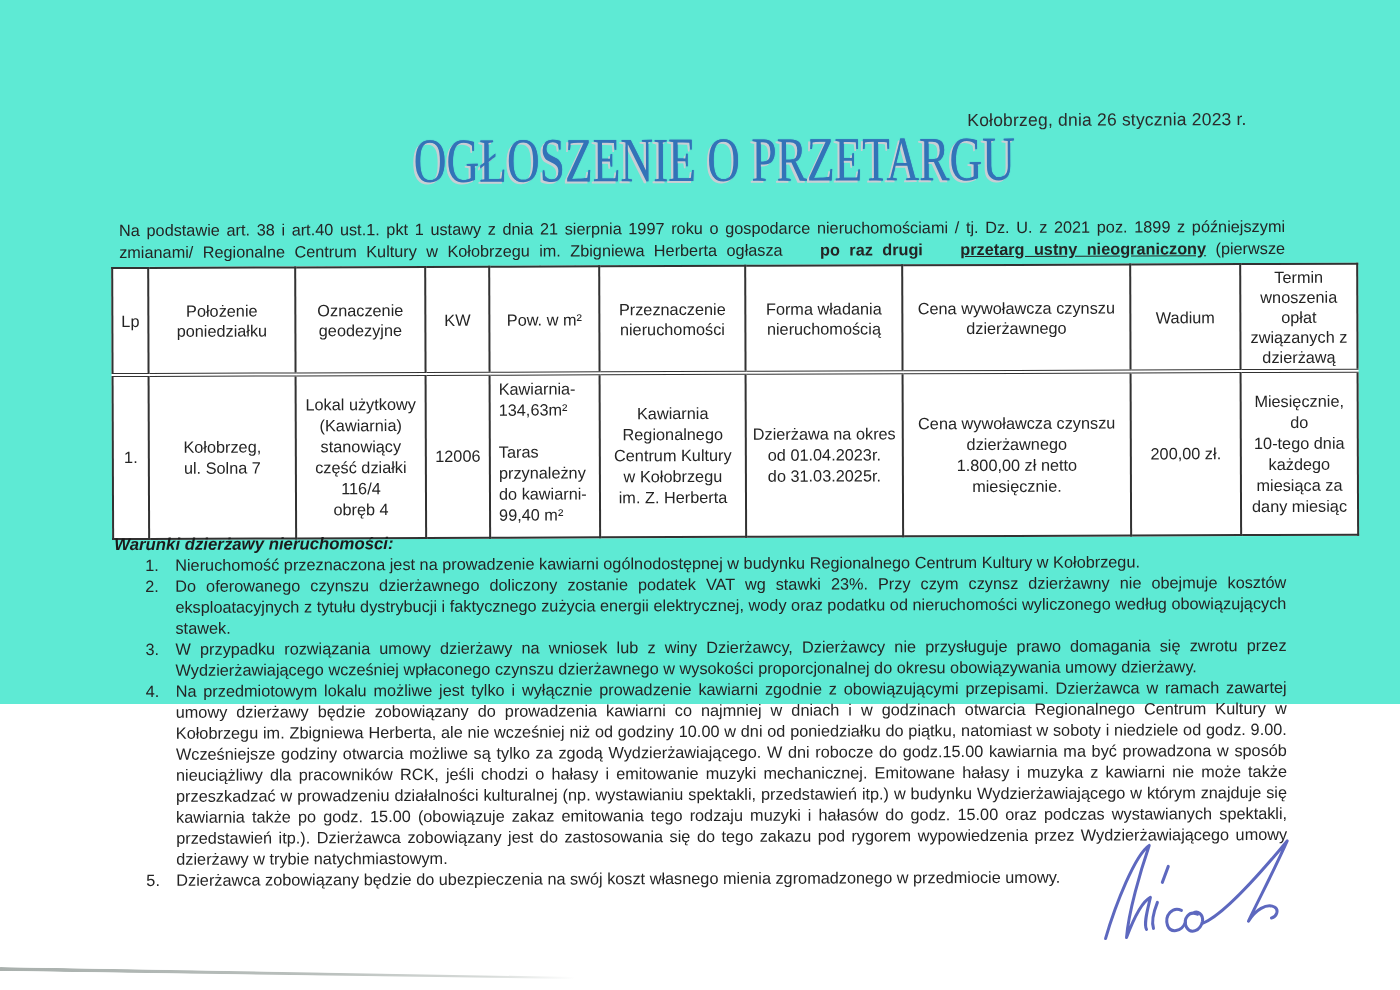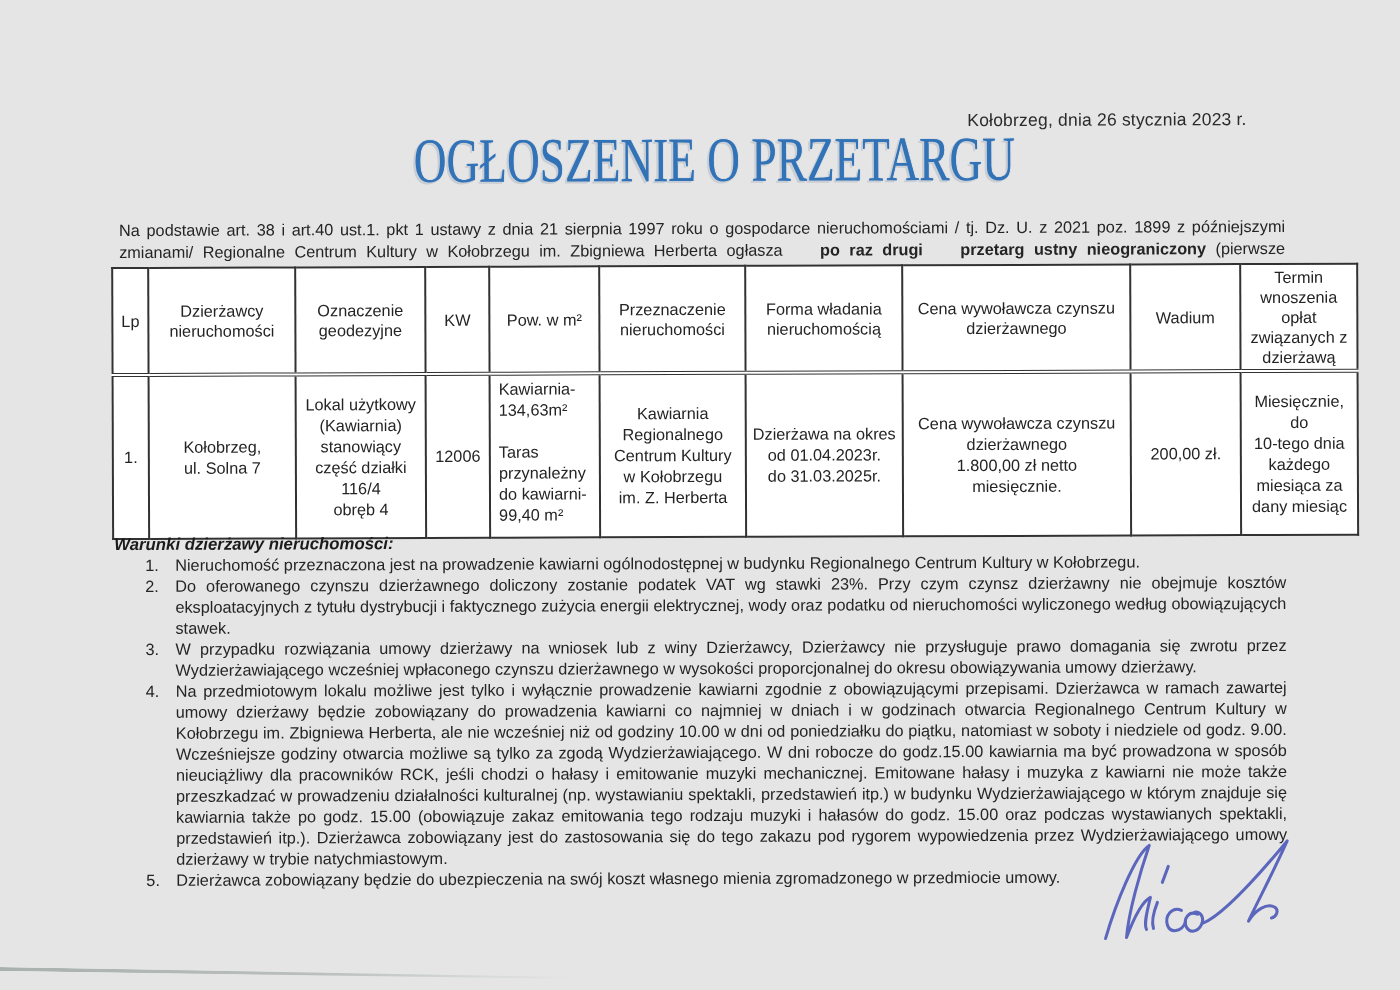--- a/index.html
+++ b/index.html
@@ -1,41 +1,41 @@
 <!DOCTYPE html>
 <html><head>
 <meta charset="utf-8">
 <style>
   html,body{margin:0;padding:0;}
   body{
     width:1400px;height:990px;background:#ffffff;overflow:hidden;
     font-family:"Liberation Sans", sans-serif;color:#222;
   }
-  .page{position:relative;width:1400px;height:990px;background:#e5e5e5;}
+  .page{position:relative;width:1400px;height:704px;background:#5eead4;}
   .skew{position:absolute;inset:0;transform:rotate(-0.2deg);transform-origin:700px 500px;}
 
   .date-line{
     position:absolute;top:111px;left:0;width:1248px;text-align:right;
     font-size:17.5px;color:#2b2b2b;letter-spacing:0.2px;
   }
 
   .title-wrap{position:absolute;top:129px;left:0;width:1430px;text-align:center;}
   .title-inner{
     display:inline-block;font-family:"Liberation Serif", serif;font-weight:400;
     font-size:63px;line-height:1;color:#3273b8;white-space:nowrap;
     transform:scaleX(0.72);transform-origin:center;
     text-shadow:-3px 2px 0 #c9ced4, 0 0 1px #3273b8;
   }
 
   .intro{
     position:absolute;top:202px;left:120px;width:1166px;
     font-size:16.3px;line-height:21.5px;text-align:justify;color:#242424;
   }
   .seg-bold{font-weight:bold;margin-left:28px;}
-  .seg-underline{}
+  .seg-underline{text-decoration:underline;}
 
   table.prop{
     position:absolute;top:265px;left:112px;width:1245px;
     border-collapse:collapse;table-layout:fixed;
     font-size:16.3px;color:#242424;background:#fff;
   }
   table.prop th, table.prop td{border:2px solid #323232;}
   table.prop th{
     font-weight:normal;text-align:center;vertical-align:middle;
     height:100px;line-height:20px;padding:2px 3px;
@@ -96,21 +96,21 @@
           <col style="width:110px">
           <col style="width:146px">
         <col style="width:157px">
           <col style="width:228px">
           <col style="width:110px">
         <col style="width:117px">
       </colgroup>
       <thead>
         <tr>
           <th>Lp</th>
-          <th>Dzierżawcy nieruchomości</th>
+          <th>Położenie poniedziałku</th>
           <th>Oznaczenie geodezyjne</th>
           <th>KW</th>
           <th>Pow. w m²</th>
           <th>Przeznaczenie nieruchomości</th>
           <th>Forma władania nieruchomością</th>
           <th>Cena wywoławcza czynszu dzierżawnego</th>
           <th>Wadium</th>
           <th>Termin wnoszenia opłat związanych z dzierżawą</th>
         </tr>
       </thead>

